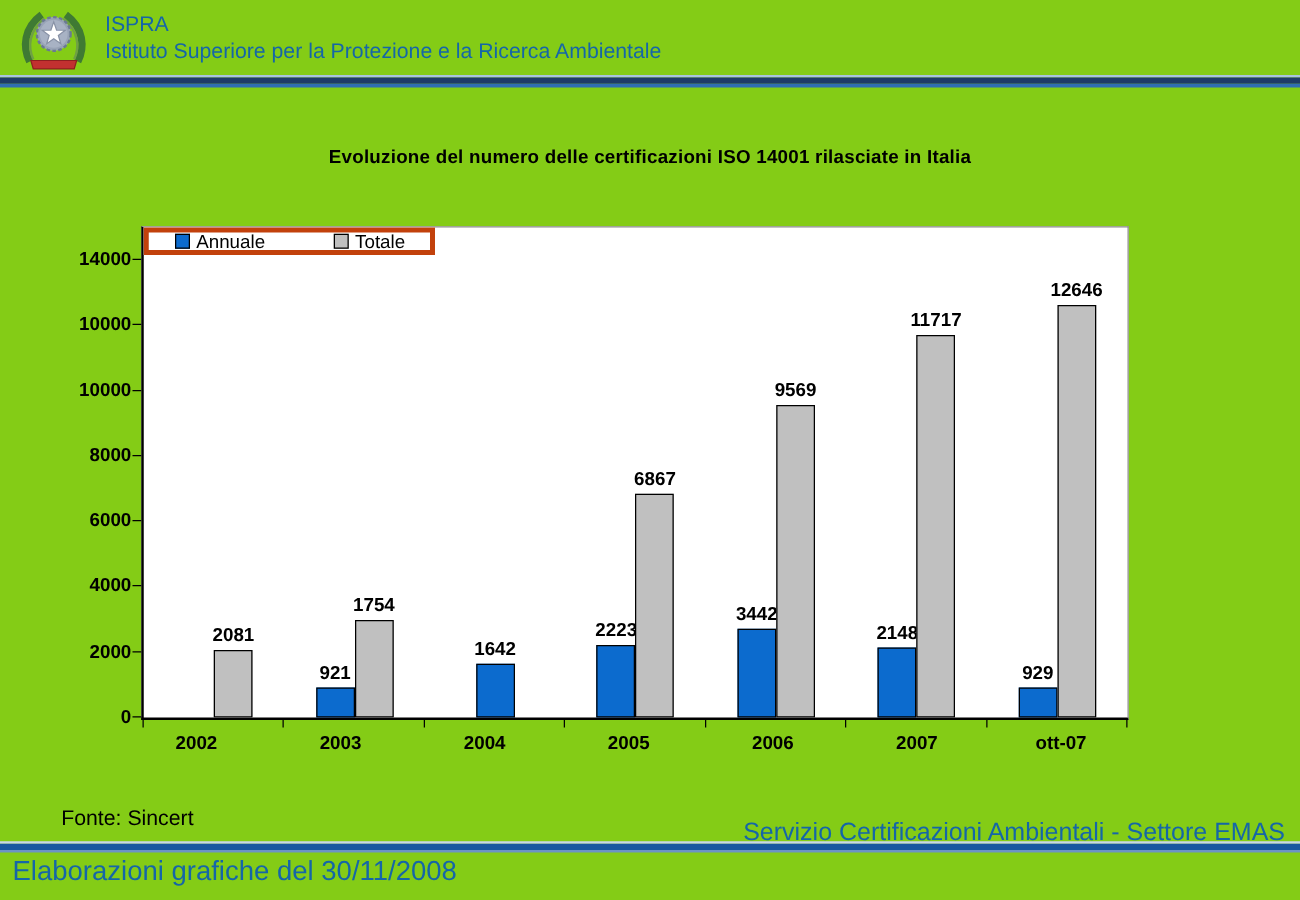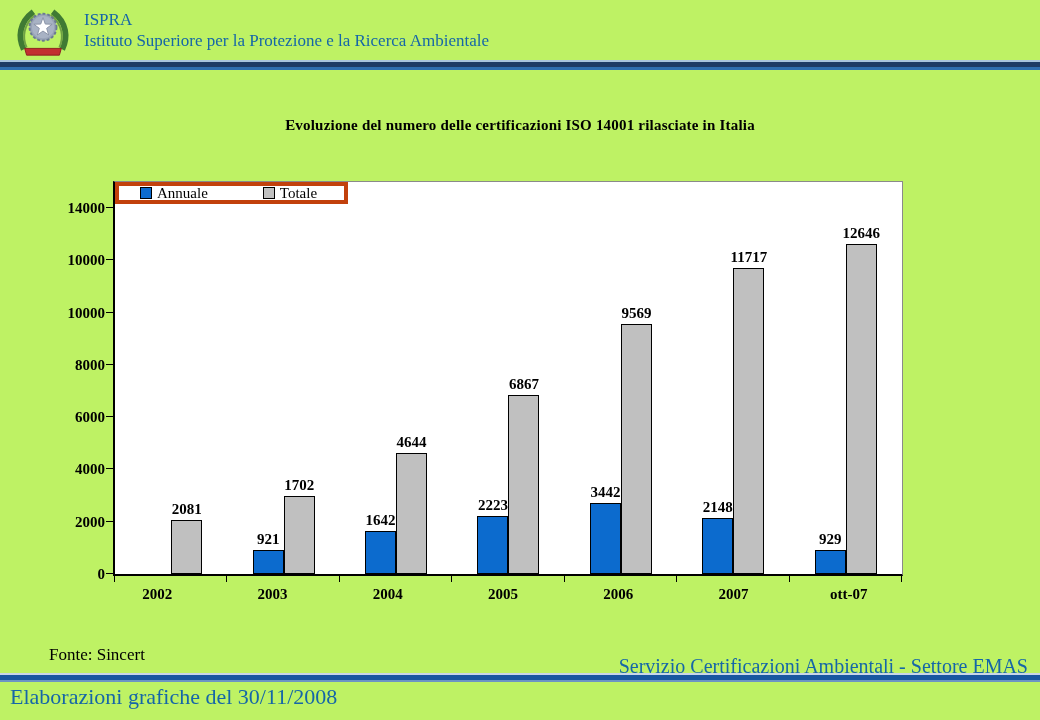--- a/index.html
+++ b/index.html
@@ -1,17 +1,17 @@
 <!DOCTYPE html>
 <html><head>
 <meta charset="utf-8">
 <style>
   html,body{margin:0;padding:0;background:#fff;}
-  .page{position:relative;width:1040px;height:720px;background:#bef264;overflow:hidden;
-        font-family:Liberation Serif, serif;color:#000;}
+  .page{position:relative;width:1040px;height:720px;background:#84cc16;overflow:hidden;
+        font-family:Liberation Sans, sans-serif;color:#000;}
 
   
   .logo{position:absolute;left:14px;top:5px;width:58px;height:54px;}
   .header-text{position:absolute;left:84px;top:9px;line-height:21px;font-size:17px;color:#1566A8;}
   .header-band{position:absolute;left:0;top:60px;width:1040px;height:10px;}
   .header-band .s1{height:2px;background:#A9C4DE;}
   .header-band .s2{height:5px;background:#1E3B66;}
   .header-band .s3{height:3px;background:#2F6EB0;}
 
   
@@ -119,32 +119,28 @@
             <div class="bar-value">2081</div>
             <div class="bar" style="height: 54px; background: rgb(192, 192, 192);"></div>
           </div>
         </div>
         <div class="cat-cell">
           <div class="bar-wrap">
             <div class="bar-value">921</div>
             <div class="bar" style="height: 24px; background: rgb(12, 107, 206);"></div>
           </div>
           <div class="bar-wrap">
-            <div class="bar-value">1702</div>
+            <div class="bar-value">1754</div>
             <div class="bar" style="height: 78px; background: rgb(192, 192, 192);"></div>
           </div>
         </div>
         <div class="cat-cell">
           <div class="bar-wrap">
             <div class="bar-value">1642</div>
             <div class="bar" style="height: 43px; background: rgb(12, 107, 206);"></div>
-          </div>
-          <div class="bar-wrap">
-            <div class="bar-value">4644</div>
-            <div class="bar" style="height: 121px; background: rgb(192, 192, 192);"></div>
           </div>
         </div>
         <div class="cat-cell">
           <div class="bar-wrap">
             <div class="bar-value">2223</div>
             <div class="bar" style="height: 58px; background: rgb(12, 107, 206);"></div>
           </div>
           <div class="bar-wrap">
             <div class="bar-value">6867</div>
             <div class="bar" style="height: 179px; background: rgb(192, 192, 192);"></div>

